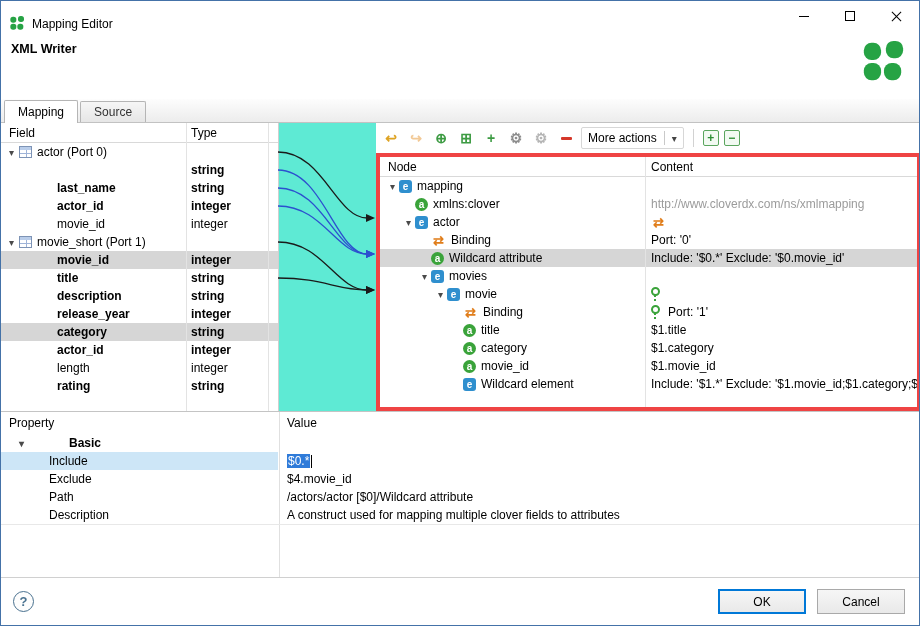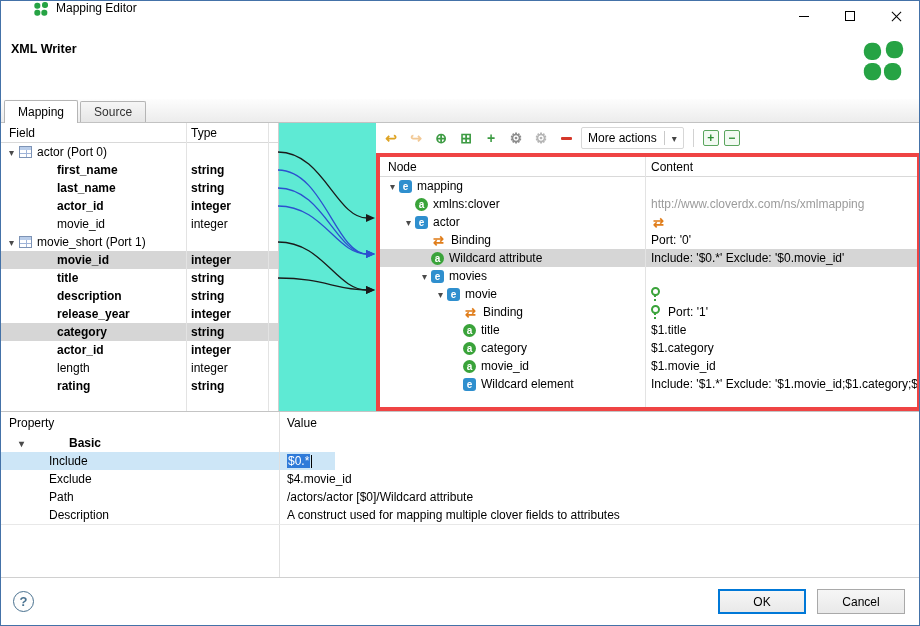--- a/index.html
+++ b/index.html
@@ -1,21 +1,21 @@
 <!DOCTYPE html>
 <html><head>
 <meta charset="utf-8">
 <style>
   html,body{margin:0;padding:0;background:#fff;}
   .window{position:relative;width:920px;height:626px;border:1px solid #4472a8;background:#fff;
     font-family:"Liberation Sans",sans-serif;font-size:12px;color:#000;overflow:hidden;box-sizing:border-box;}
   .window *{box-sizing:border-box;}
 
   
-  .titlebar{position:absolute;top:0;left:0;right:0;height:30px;display:flex;align-items:flex-start;background:#fff;padding-left:16px;margin-left:16px;}
+  .titlebar{position:absolute;top:0;left:0;right:0;height:30px;display:flex;align-items:flex-end;background:#fff;padding-left:8px;}
   .app-icon{width:16px;height:16px;display:inline-flex;}
   .title{margin-left:7px;font-size:12px;}
   .win-controls{margin-left:auto;display:flex;height:100%;}
   .win-btn{width:46px;height:100%;display:flex;align-items:center;justify-content:center;}
   .glyph-min{width:10px;height:1px;background:#000;}
   .glyph-max{width:10px;height:10px;border:1px solid #000;}
   .x-icon{width:11px;height:11px;position:relative;}
   .x-icon::before,.x-icon::after{content:"";position:absolute;top:-1px;left:5px;width:1px;height:13px;background:#000;}
   .x-icon::before{transform:rotate(45deg);} .x-icon::after{transform:rotate(-45deg);}
 
@@ -99,21 +99,21 @@
   
   .props{position:absolute;top:410px;left:0;right:0;height:168px;border-top:1px solid #c4c4c4;background:#fff;}
   .p-vline{position:absolute;left:278px;top:0;bottom:0;width:1px;background:#e0e0e0;pointer-events:none;}
   .p-hline{position:absolute;left:0;right:0;top:112px;height:1px;background:#e8e8e8;pointer-events:none;}
   .phead{height:22px;position:relative;}
   .ph-prop{position:absolute;left:8px;top:4px;}
   .ph-val{position:absolute;left:286px;top:4px;}
   .prow-group{height:18px;display:flex;align-items:center;padding-left:14px;font-weight:bold;gap:41px;}
   .prow{position:relative;height:18px;}
   .prow.psel .p-label-cell{background:#cde6f7;}
-  .p-label-cell{position:absolute;left:0;top:0;width:334px;height:18px;display:flex;align-items:center;padding-left:48px;overflow:hidden;white-space:nowrap;}
+  .p-label-cell{position:absolute;left:0;top:0;width:277px;height:18px;display:flex;align-items:center;padding-left:48px;overflow:hidden;white-space:nowrap;}
   .p-value-cell{position:absolute;left:278px;right:0;top:0;height:18px;display:flex;align-items:center;padding-left:8px;overflow:hidden;white-space:nowrap;}
   .edit-sel{background:#2f7bd9;color:#fff;padding:0 1px;}
   .caret{display:inline-block;width:1px;height:13px;background:#000;margin-left:1px;}
 
   
   .footer{position:absolute;left:0;right:0;bottom:0;height:48px;border-top:1px solid #d0d0d0;background:#fff;}
   .help-btn{position:absolute;left:12px;top:13px;width:21px;height:21px;border:1px solid #49718f;border-radius:50%;
     color:#49718f;display:flex;align-items:center;justify-content:center;font-weight:bold;font-size:13px;background:#fdfdfd;}
   .btn{position:absolute;top:11px;width:88px;height:25px;display:flex;align-items:center;justify-content:center;
     background:linear-gradient(#f6f6f6,#e9e9e9);font-family:inherit;font-size:12px;}
@@ -183,24 +183,20 @@
       <div class="fields-rows" id="fields-rows">
           <div class="frow">
             <div class="fc-field">
               <span class="chev"></span>
               <span class="icon-table"></span>
               <span>actor (Port 0)</span>
             </div>
             <div class="fc-type"></div>
           </div>
           <div class="frow">
-            <div class="fc-field">
-              <span class="indent"></span>
-              <span class="b">first_name</span>
-            </div>
             <div class="fc-type b">string</div>
           </div>
           <div class="frow">
             <div class="fc-field">
               <span class="indent"></span>
               <span class="b">last_name</span>
             </div>
             <div class="fc-type b">string</div>
           </div>
           <div class="frow">

